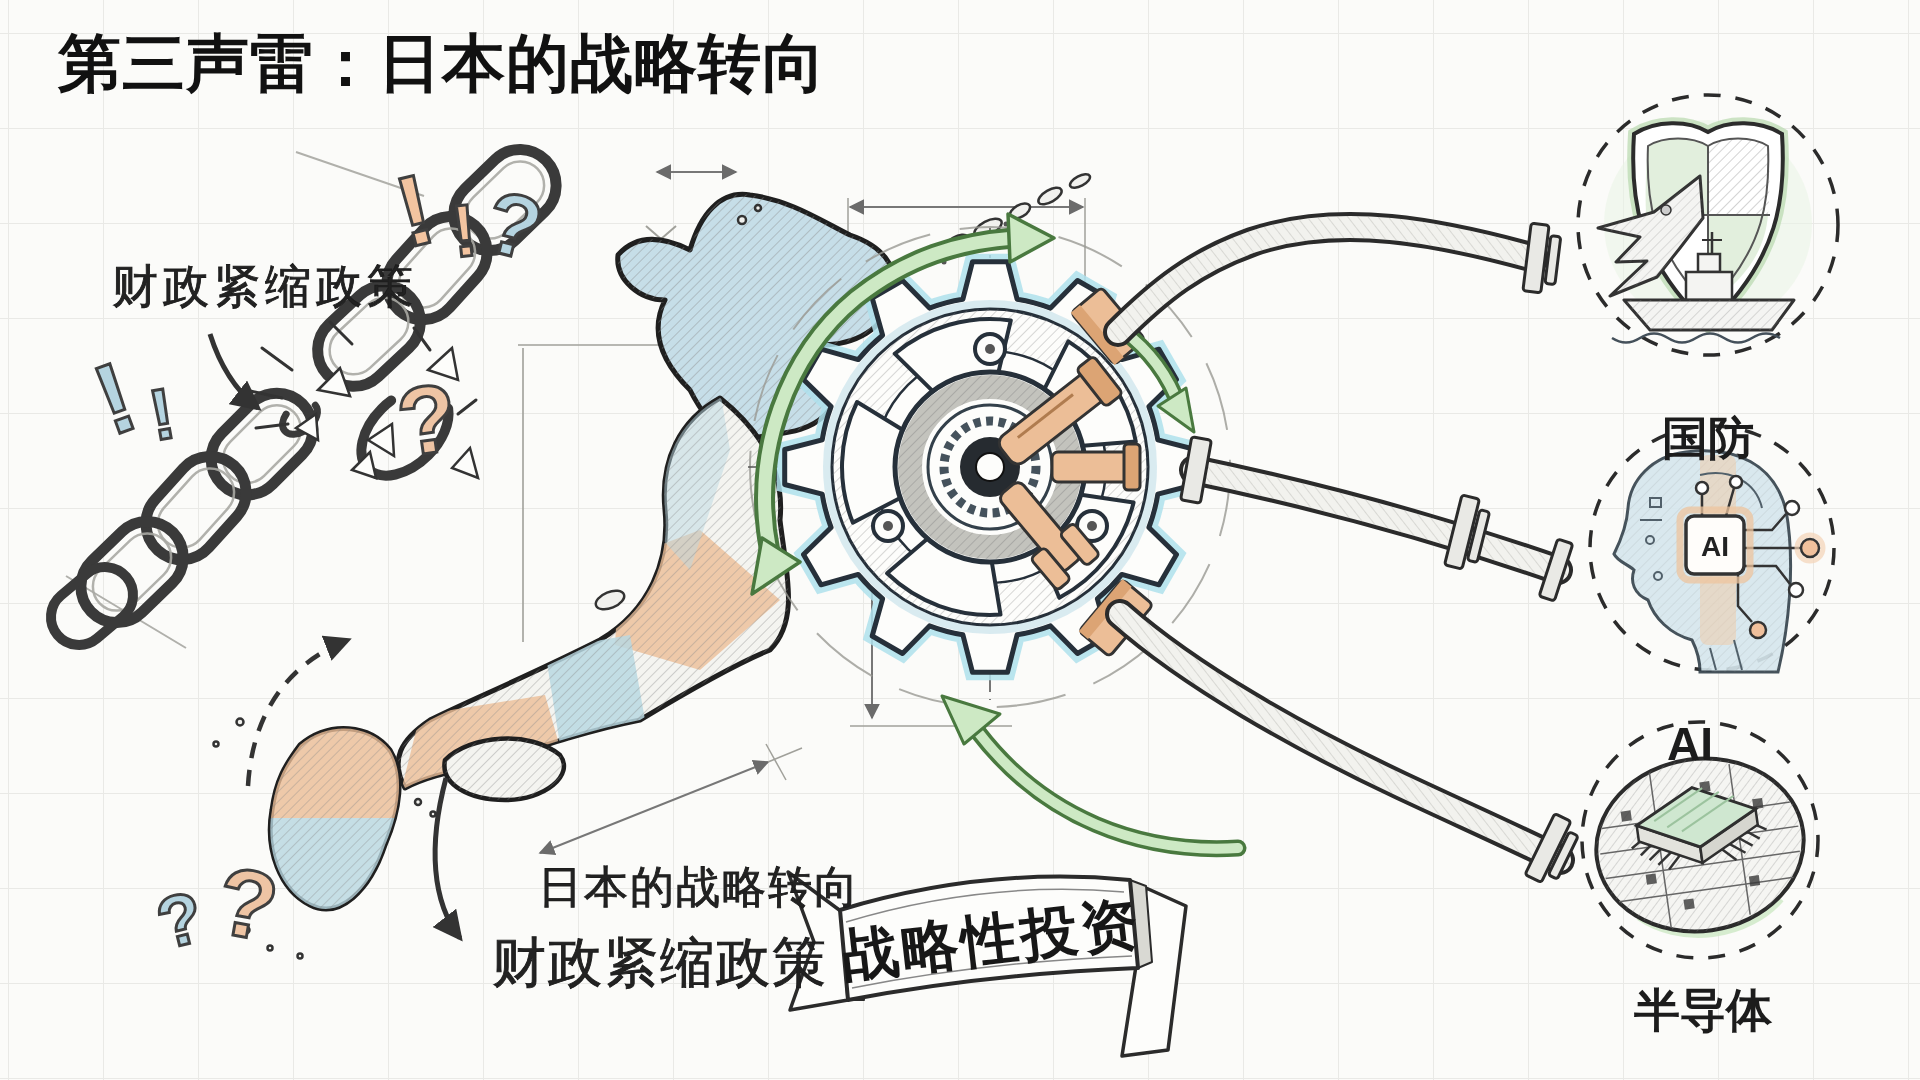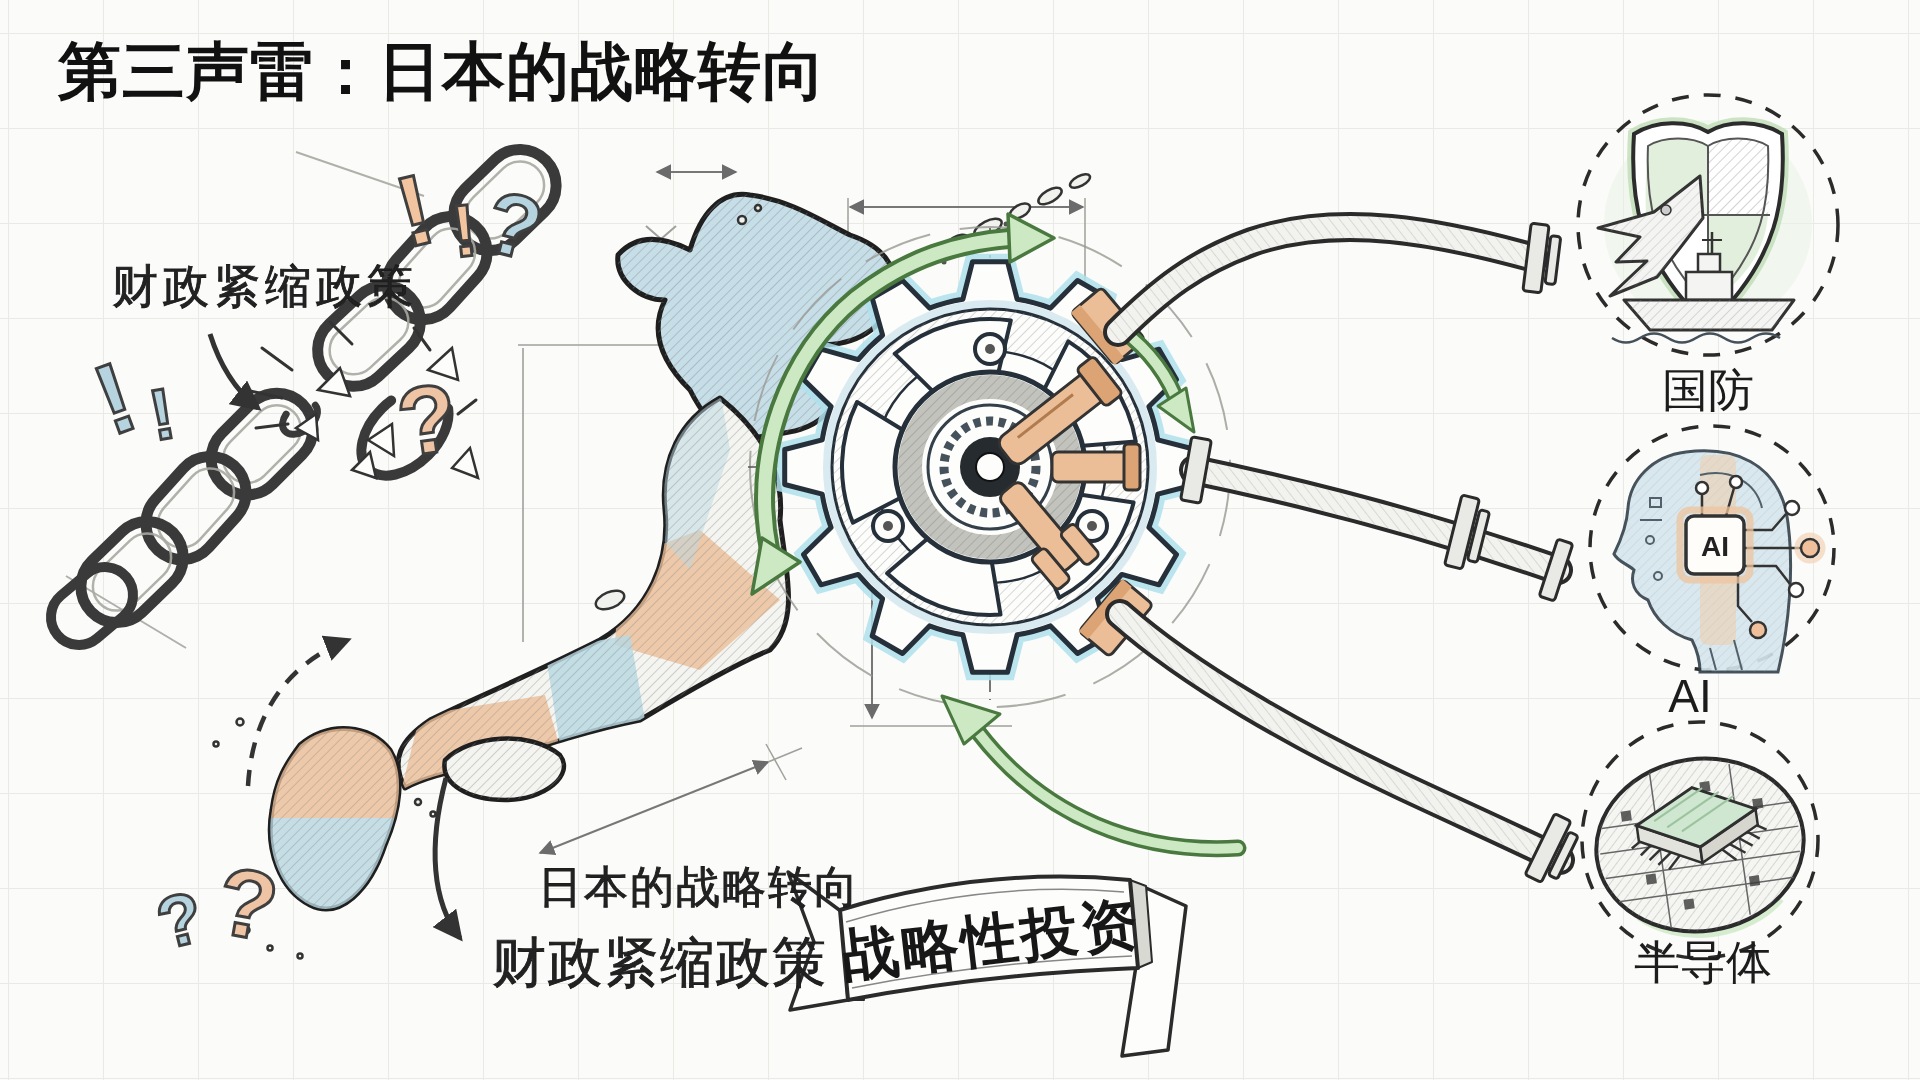--- a/index.html
+++ b/index.html
@@ -8,23 +8,23 @@
     background-color:#fbfbf9;
     background-image:
       linear-gradient(#e9e9e6 1.5px, transparent 1.5px),
       linear-gradient(90deg,#e9e9e6 1.5px, transparent 1.5px);
     background-size:95px 95px;
     background-position:8px 33px;
     font-family:"Liberation Sans","DejaVu Sans",sans-serif;
     color:#1c1c1c;
   }
   .txt{position:absolute;white-space:nowrap;line-height:1.05;}
-  .title{font-size:63px;font-weight:900;letter-spacing:1px;color:#111;margin-top:8px;}
+  .title{font-size:63px;font-weight:900;letter-spacing:1px;color:#111;}
   .anno{font-size:46px;-webkit-text-stroke:0.9px #1c1c1c;color:#222;}
-  .circle-label{font-size:46px;font-weight:400;text-align:center;}
+  .circle-label{font-size:46px;font-weight:700;text-align:center;margin-top:48px;}
   .banner-text{
     font-size:57px;font-weight:900;letter-spacing:3px;text-align:center;
     width:330px;height:86px;line-height:86px;transform:rotate(-6.5deg);color:#171717;
   }
   .mark{position:absolute;font-weight:900;-webkit-text-stroke:3px #3f3f3f;line-height:1;}
   .mark.q-blue{color:#b5d4e0;}
   .mark.q-orange{color:#eec4a4;}
   .mark.x-orange{color:#f3c4a0;}
   .mark.x-blue{color:#b5d4e0;}
   svg{position:absolute;left:0;top:0;}

